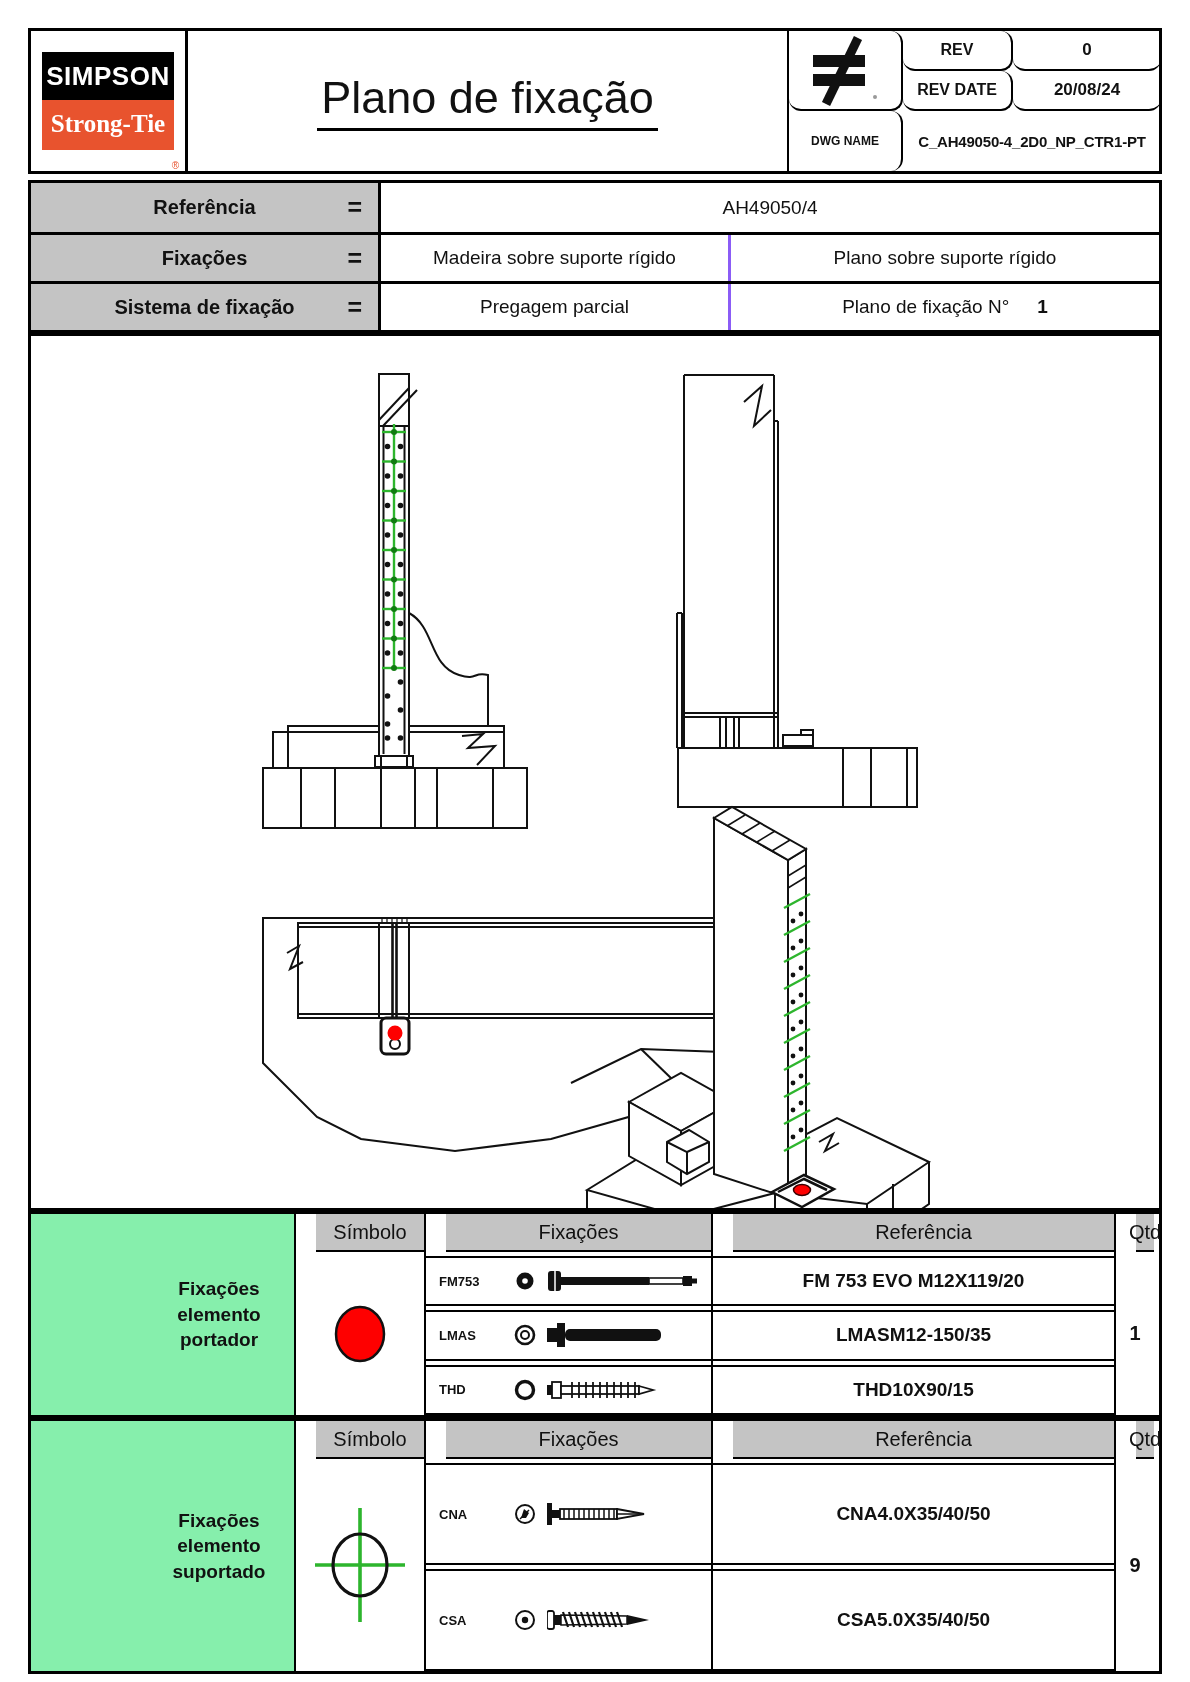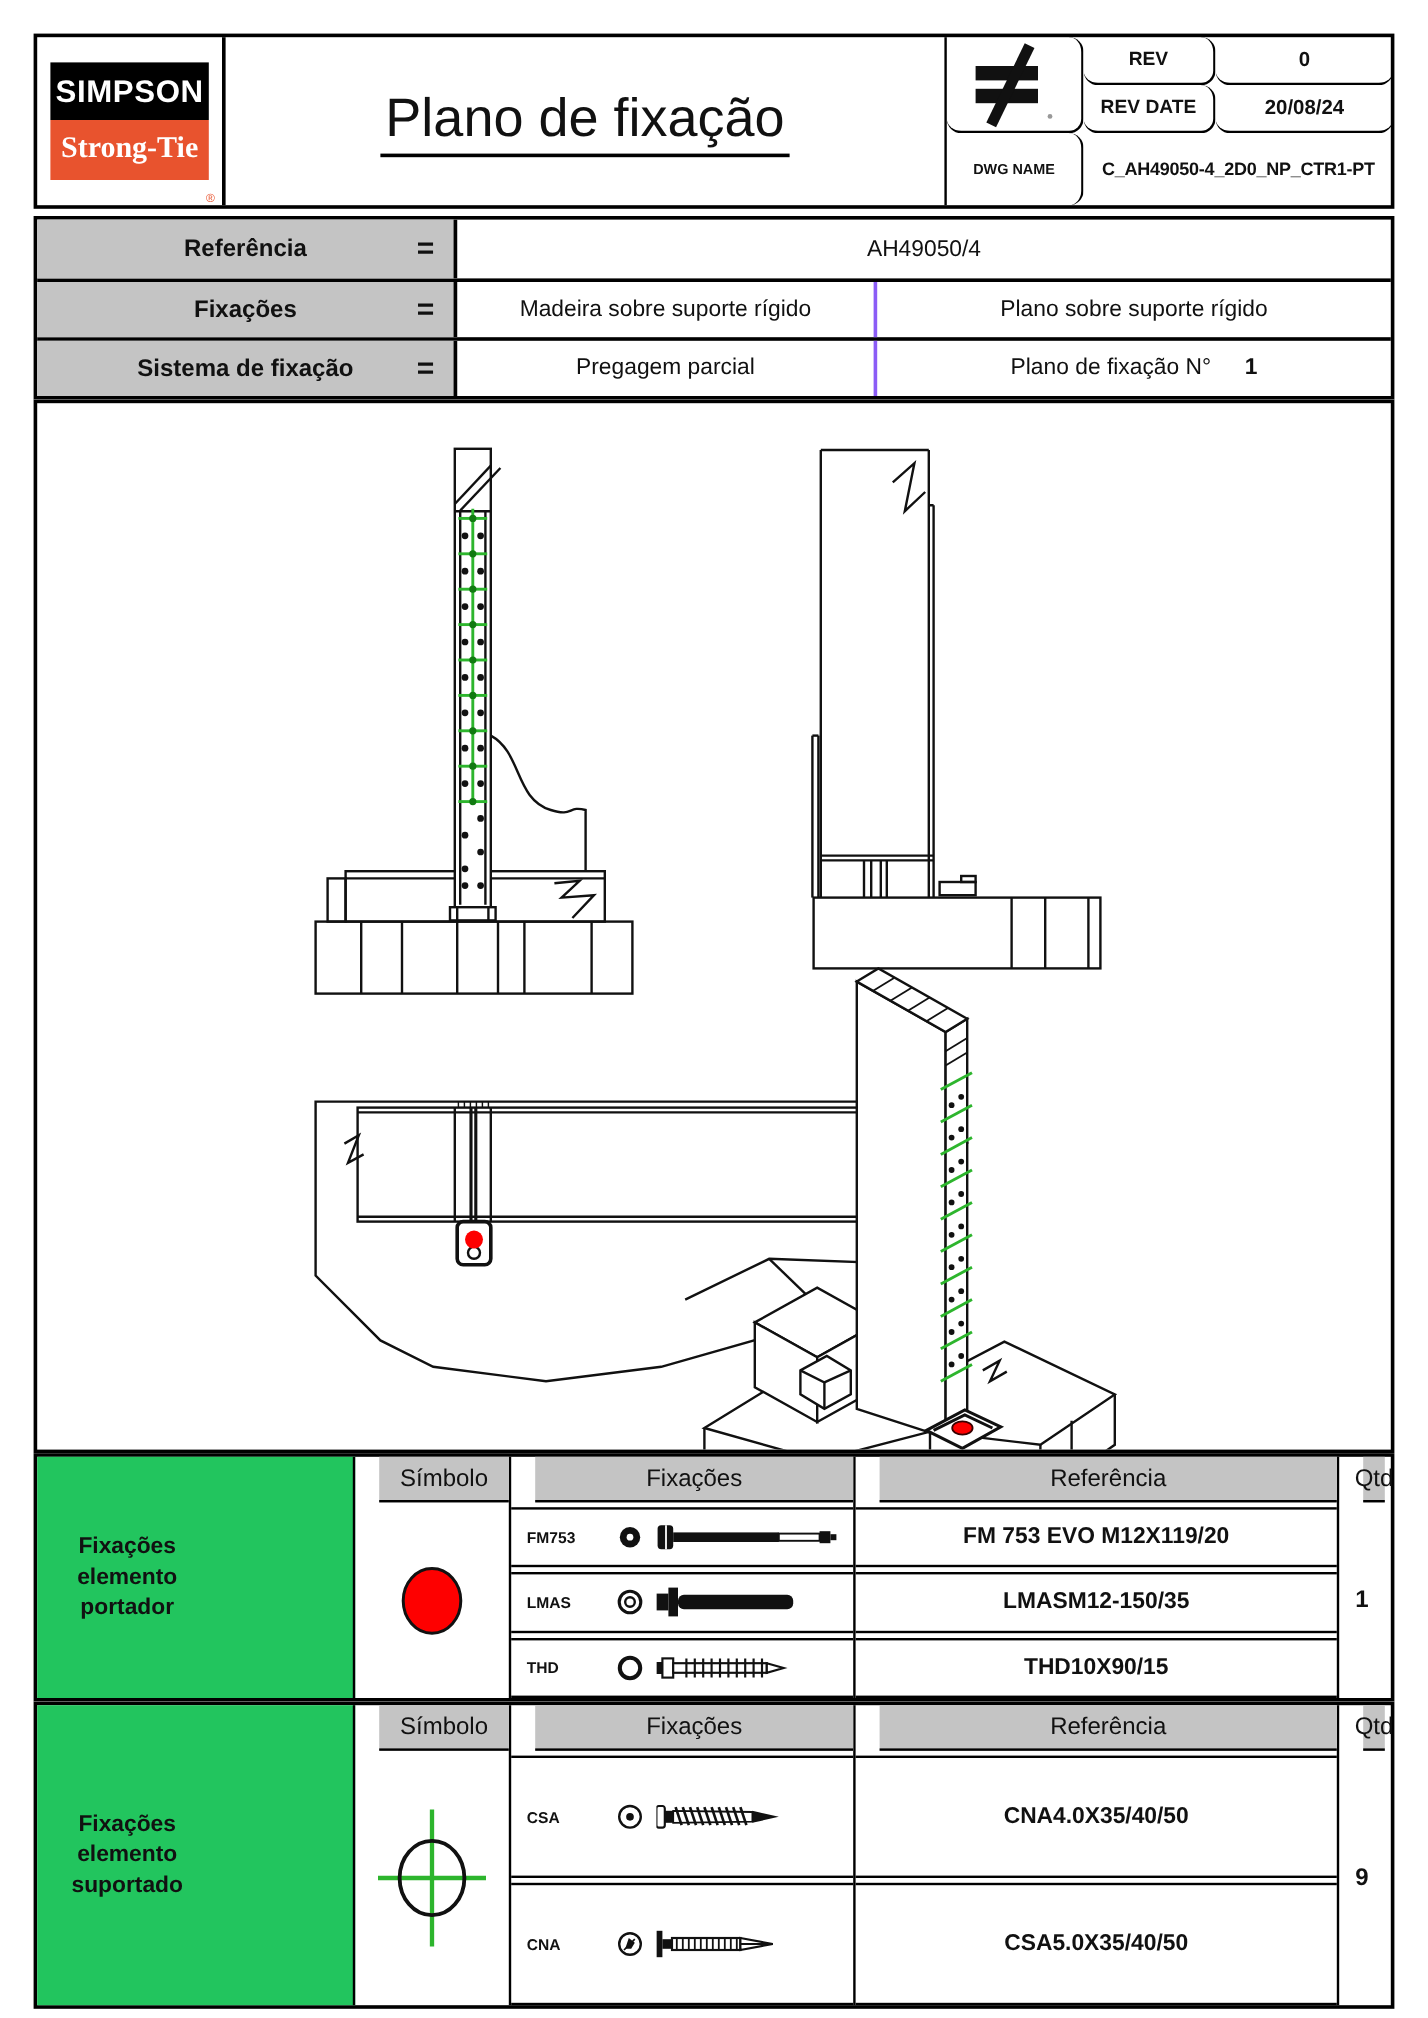--- a/index.html
+++ b/index.html
@@ -40,22 +40,22 @@
   .plan-no { margin-left:28px; font-weight:600; }
 
   
   .drawing-area { border:3px solid #000; height:878px; background:#fff; }
   .drawing-area svg { display:block; }
 
   
   .ftable { border:3px solid #000; display:flex; background:#fff; }
   .ftable.t1 { height:207px; } .ftable.t2 { height:256px; }
   .fcol { display:flex; flex-direction:column; }
-  .col-group { width:265px; background:#22c55e; border-right:2.5px solid #000;
-    display:flex; align-items:center; justify-content:flex-start; text-align:center;
+  .col-group { width:265px; background:#86efac; border-right:2.5px solid #000;
+    display:flex; align-items:center; justify-content:flex-end; text-align:center;
     font-weight:bold; font-size:19px; line-height:1.35; }
   .col-group span { display:block; max-width:150px; }
   .col-symbol { width:130px; border-right:2.5px solid #000; }
   .col-fix { width:287px; border-right:2.5px solid #000; }
   .col-ref { width:403px; border-right:2.5px solid #000; }
   .col-qty { width:38px;border-radius:15px; }
   .fhead { height:38px; flex:0 0 38px; background:#c4c4c4; border-bottom:2.5px solid #000;
     display:flex; align-items:center; justify-content:center; font-weight:normal; font-size:20px;margin-left:20px; }
   .fbody { flex:1; display:flex; flex-direction:column; row-gap:4px; padding-top:4px; }
   .frow { flex:1; border-top:2.5px solid #000; border-bottom:2.5px solid #000;
@@ -423,45 +423,20 @@
           <line x1="55" y1="6" x2="55" y2="120" stroke="#2db52d" stroke-width="3.6"></line>
           <line x1="10" y1="63" x2="100" y2="63" stroke="#2db52d" stroke-width="3.6"></line>
           <ellipse cx="55" cy="63" rx="27" ry="31" fill="none" stroke="#111" stroke-width="3.2"></ellipse>
         </svg>
       </div>
     </div>
     <div class="fcol col-fix">
       <div class="fhead">Fixações</div>
       <div class="fbody">
         <div class="frow fixrow">
-          <span class="code">CSA</span>
-          <svg width="24" height="24" viewBox="-12 -12 24 24">
-            <circle r="9" fill="none" stroke="#111" stroke-width="2"></circle>
-            <circle r="3.2" fill="#111"></circle>
-          </svg>
-          <svg width="112" height="28" viewBox="0 0 112 28">
-            <rect x="0" y="5" width="7" height="18" rx="2" fill="#fff" stroke="#111" stroke-width="1.8"></rect>
-            <rect x="7" y="9" width="7" height="10" fill="#111"></rect>
-            <path d="M14,9 L80,10 L80,18 L14,19 Z" fill="#fff" stroke="#111" stroke-width="1.5"></path>
-            <g stroke="#111" stroke-width="2.2">
-              <line x1="16" y1="6" x2="21" y2="21"></line>
-                <line x1="22" y1="6" x2="27" y2="21"></line>
-              <line x1="28" y1="6" x2="33" y2="21"></line>
-                <line x1="34" y1="6" x2="39" y2="21"></line>
-              <line x1="40" y1="6" x2="45" y2="21"></line>
-                <line x1="46" y1="6" x2="51" y2="21"></line>
-              <line x1="52" y1="6" x2="57" y2="21"></line>
-                <line x1="58" y1="6" x2="63" y2="21"></line>
-              <line x1="64" y1="6" x2="69" y2="21"></line>
-                <line x1="70" y1="6" x2="75" y2="21"></line>
-            </g>
-            <polygon points="80,9 102,14 80,19" fill="#111"></polygon>
-          </svg>
-        </div>
-        <div class="frow fixrow">
           <span class="code">CNA</span>
           <svg width="24" height="24" viewBox="-12 -12 24 24">
             <circle r="9" fill="none" stroke="#111" stroke-width="2"></circle>
             <path d="M-4,4 L-1,-5 L4,-1 L1,4 Z" fill="#111"></path>
             <line x1="-5" y1="5" x2="4" y2="-4" stroke="#111" stroke-width="1.4"></line>
           </svg>
           <svg width="112" height="26" viewBox="0 0 112 26">
             <rect x="0" y="2" width="5" height="22" fill="#111"></rect>
             <rect x="5" y="9" width="8" height="8" fill="#111"></rect>
             <rect x="13" y="8" width="57" height="10" fill="#fff" stroke="#111" stroke-width="1.8"></rect>
@@ -475,20 +450,45 @@
               <line x1="47" y1="8" x2="47" y2="18"></line>
                 <line x1="52" y1="8" x2="52" y2="18"></line>
               <line x1="57" y1="8" x2="57" y2="18"></line>
                 <line x1="62" y1="8" x2="62" y2="18"></line>
               <line x1="67" y1="8" x2="67" y2="18"></line>
             </g>
             <polygon points="70,8 97,13 70,18" fill="#fff" stroke="#111" stroke-width="1.8"></polygon>
             <line x1="70" y1="13" x2="94" y2="13" stroke="#111" stroke-width="1.5"></line>
           </svg>
         </div>
+        <div class="frow fixrow">
+          <span class="code">CSA</span>
+          <svg width="24" height="24" viewBox="-12 -12 24 24">
+            <circle r="9" fill="none" stroke="#111" stroke-width="2"></circle>
+            <circle r="3.2" fill="#111"></circle>
+          </svg>
+          <svg width="112" height="28" viewBox="0 0 112 28">
+            <rect x="0" y="5" width="7" height="18" rx="2" fill="#fff" stroke="#111" stroke-width="1.8"></rect>
+            <rect x="7" y="9" width="7" height="10" fill="#111"></rect>
+            <path d="M14,9 L80,10 L80,18 L14,19 Z" fill="#fff" stroke="#111" stroke-width="1.5"></path>
+            <g stroke="#111" stroke-width="2.2">
+              <line x1="16" y1="6" x2="21" y2="21"></line>
+                <line x1="22" y1="6" x2="27" y2="21"></line>
+              <line x1="28" y1="6" x2="33" y2="21"></line>
+                <line x1="34" y1="6" x2="39" y2="21"></line>
+              <line x1="40" y1="6" x2="45" y2="21"></line>
+                <line x1="46" y1="6" x2="51" y2="21"></line>
+              <line x1="52" y1="6" x2="57" y2="21"></line>
+                <line x1="58" y1="6" x2="63" y2="21"></line>
+              <line x1="64" y1="6" x2="69" y2="21"></line>
+                <line x1="70" y1="6" x2="75" y2="21"></line>
+            </g>
+            <polygon points="80,9 102,14 80,19" fill="#111"></polygon>
+          </svg>
+        </div>
       </div>
     </div>
     <div class="fcol col-ref">
       <div class="fhead">Referência</div>
       <div class="fbody">
         <div class="frow refrow">CNA4.0X35/40/50</div>
         <div class="frow refrow">CSA5.0X35/40/50</div>
       </div>
     </div>
     <div class="fcol col-qty">

